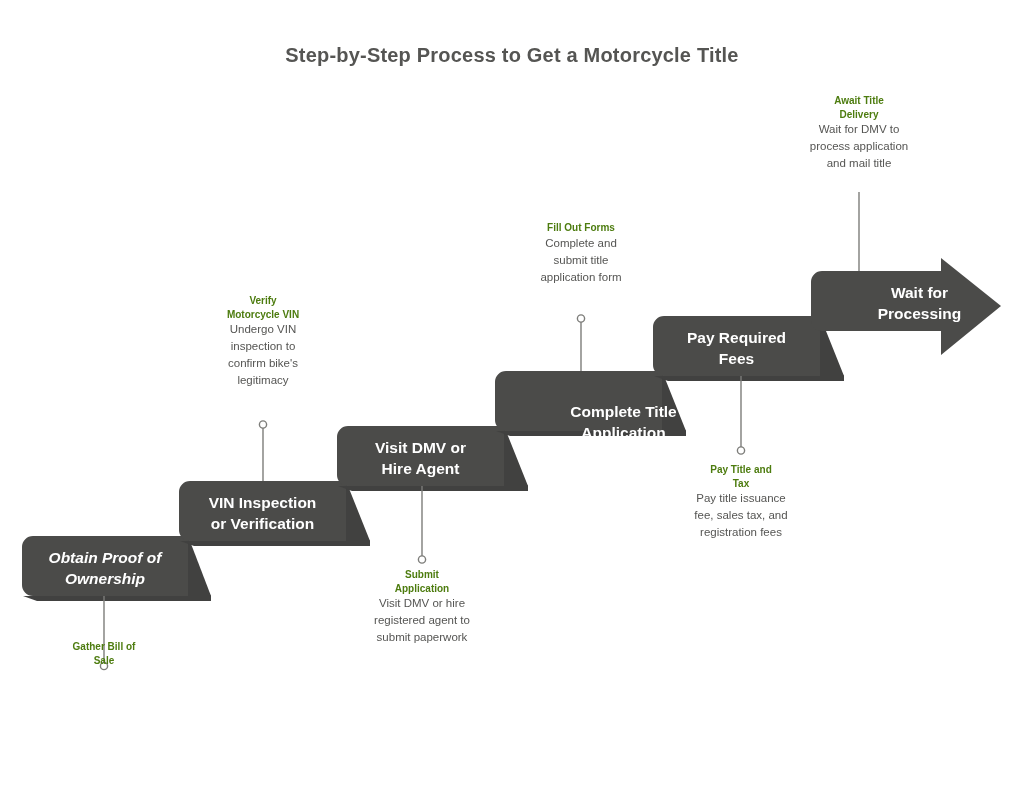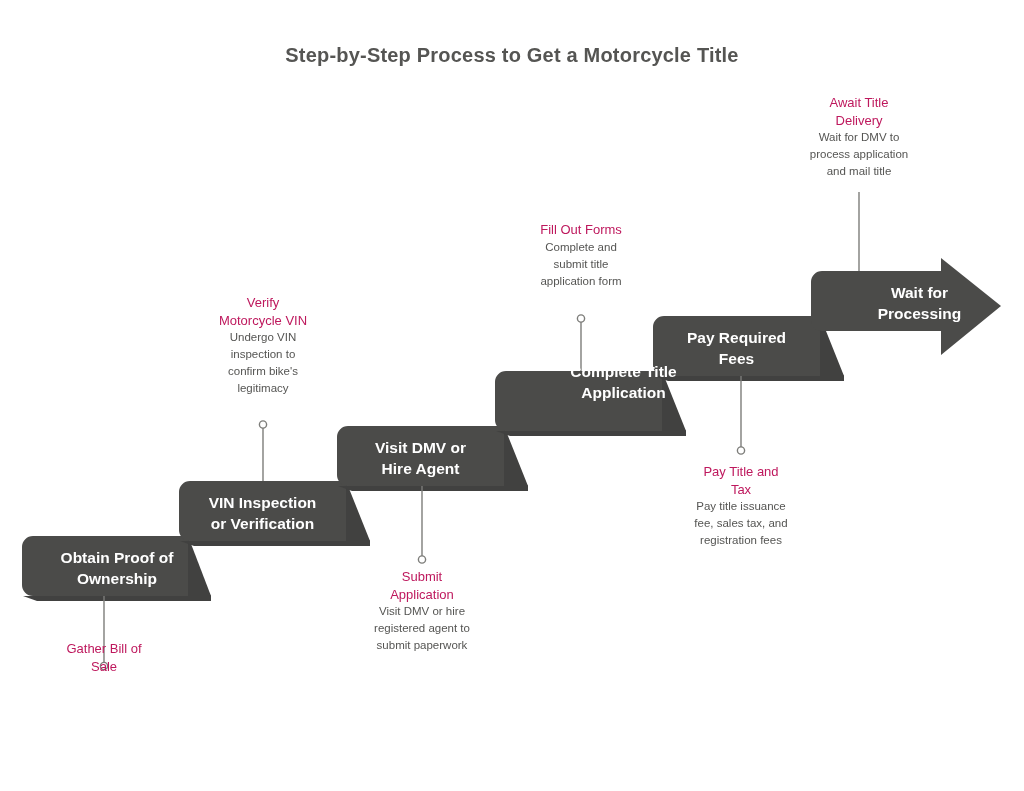--- a/index.html
+++ b/index.html
@@ -68,24 +68,24 @@
     text-align: center;
     white-space: pre-line;
   }
 
   
   .callout {
     position: absolute;
     text-align: center;
   }
   .callout-title {
-    font-size: 13px;
-    font-weight: normal;
+    font-size: 10px;
+    font-weight: bold;
     line-height: 1.35;
-    color: #be185d;
+    color: #4d7c0f;
     white-space: pre-line;
   }
   .callout-desc {
     font-size: 11.5px;
     font-weight: normal;
     line-height: 1.48;
     color: #555553;
     white-space: pre-line;
   }
 </style>
@@ -158,27 +158,27 @@
     <g>
       <line class="connector-line" x1="741" y1="376" x2="741" y2="447"></line>
       <circle class="connector-dot" cx="741" cy="450.5" r="3.6"></circle>
     </g>
 
     <g>
       <line class="connector-line" x1="859" y1="271" x2="859" y2="192"></line>
     </g>
   </svg>
 
-  <div class="step-label" style="left:34px;  top:548px; width:166px;">Obtain Proof of
+  <div class="step-label" style="left:22px;  top:548px; width:166px;font-style:italic;">Obtain Proof of
 Ownership</div>
   <div class="step-label" style="left:179px; top:493px; width:167px;">VIN Inspection
 or Verification</div>
   <div class="step-label" style="left:337px; top:438px; width:167px;">Visit DMV or
 Hire Agent</div>
-  <div class="step-label" style="left:495px; top:362px; width:167px;padding-left:45px;">Complete Title
+  <div class="step-label" style="left:495px; top:402px; width:167px;padding-left:45px;">Complete Title
 Application</div>
   <div class="step-label" style="left:653px; top:328px; width:167px;">Pay Required
 Fees</div>
   <div class="step-label" style="left:811px; top:283px; width:137px;margin-left:40px;">Wait for
 Processing</div>
 
   <div class="callout" style="left:14px; top:640px; width:180px;">
     <div class="callout-title">Gather Bill of
 Sale</div>
   </div>

